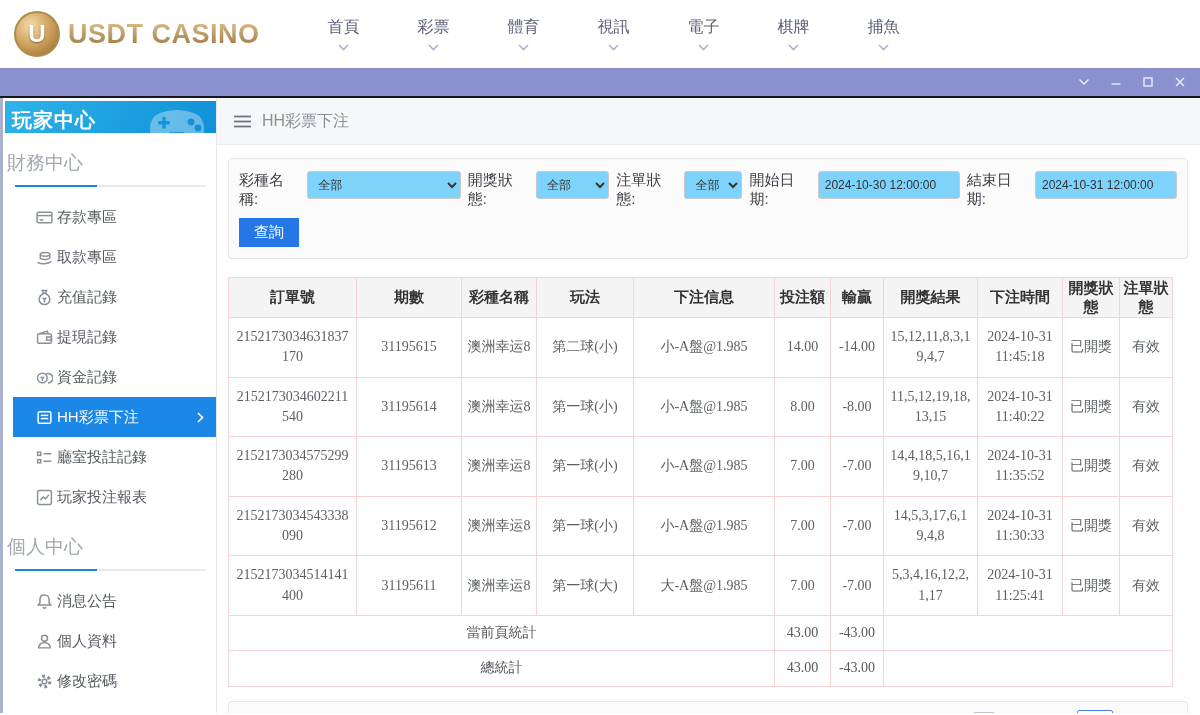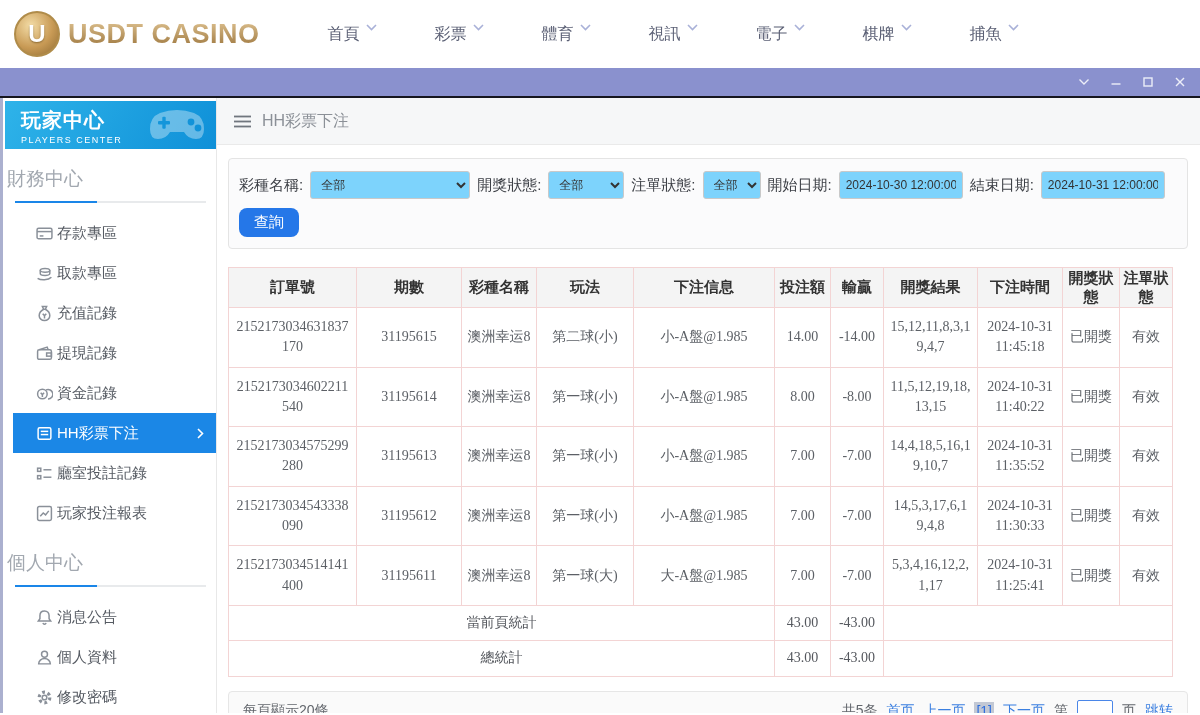--- a/index.html
+++ b/index.html
@@ -11,61 +11,61 @@
   .brand { display:flex; align-items:center; gap:8px; cursor:pointer; }
   .logo-badge { width:46px; height:46px; border-radius:50%;
     background:radial-gradient(circle at 35% 30%, #f3dca6, #c89a55 55%, #8d6a33);
     border:2px solid #b08c4a; color:#fff; font-weight:bold; font-size:24px;
     display:flex; align-items:center; justify-content:center;
     text-shadow:0 1px 2px rgba(90,60,10,.6); }
   .logo-text { font-size:27px; font-weight:bold; letter-spacing:.5px; color:#a98550;
     background:linear-gradient(180deg,#d9bc8a 10%,#a07a42 90%);
     -webkit-background-clip:text; background-clip:text; -webkit-text-fill-color:transparent; }
   .nav-items { display:flex; margin-left:68px; gap:58px; }
-  .nav-item { display:flex; gap:6px; font-size:16px; color:#5b6075; cursor:pointer; }
+  .nav-item { display:flex; align-items:center; gap:6px; font-size:16px; color:#5b6075; cursor:pointer;flex-direction:column; }
 
   
   .titlebar { height:30px; background:#8a91ce; display:flex; align-items:center;
     justify-content:flex-end; gap:16px; padding-right:12px; border-bottom:2px solid #16161f; }
   .tb-btn { width:16px; height:16px; display:flex; align-items:center; justify-content:center; cursor:pointer; }
 
   
   .window { display:flex; height:615px; border-left:3px solid #abb0cf; }
 
   
   .sidebar { width:214px; border-right:1px solid #e8e8e8; background:#fff; overflow:hidden; flex:none; }
-  .side-head { margin:3px 0 0 2px; height:48px; position:relative; overflow:hidden;
-    background:linear-gradient(120deg,#2eb3e9 0%,#0f90d8 100%); color:#fff; padding:6px 0 0 16px; }
+  .side-head { margin:3px 0 0 2px; height:32px; position:relative; overflow:hidden;
+    background:linear-gradient(120deg,#2eb3e9 0%,#0f90d8 100%); color:#fff; padding:6px 0 0 7px; }
   .side-head .t1 { font-size:20px; font-weight:bold; letter-spacing:1px; }
   .side-head .t2 { font-size:9px; letter-spacing:1.5px; margin-top:1px; }
   .side-head svg.pad { position:absolute; right:8px; top:4px; opacity:.35; }
   .section-title { font-size:19px; color:#a2a8b0; padding:17px 14px 9px 4px; }
   .section-underline { height:2px; background:#e8eaec; margin:0 10px 10px 12px; position:relative; }
   .section-underline::before { content:""; position:absolute; left:0; top:0; width:82px; height:2px; background:#1a86e8; }
   .side-item { height:40px; display:flex; align-items:center; gap:4px; padding:0 12px 0 33px;
     font-size:15px; color:#555a62; cursor:pointer; }
   .side-item .ic { width:17px; height:17px; flex:none; display:flex; align-items:center; }
   .side-item.active { background:#1b87e6; color:#fff; margin-left:10px; padding-left:23px; }
   .side-item.active .chev { margin-left:auto; }
 
   
   .main { flex:1; background:#fff; overflow:hidden; }
   .crumb { height:47px; background:#f6f7f8; border-bottom:1px solid #eaeaea;
     display:flex; align-items:center; gap:11px; padding-left:17px; color:#8b9097; font-size:16px; }
   .crumb .burger { cursor:pointer; display:flex; }
 
   .filter-panel { margin:13px 12px 0 11px; background:#fbfbfc; border:1px solid #e4e4e4;
     border-radius:4px; padding:12px 10px 11px; }
-  .filter-row { display:flex; align-items:center; gap:7px; font-size:15px; color:#3c3f45; flex-wrap:nowrap; }
+  .filter-row { display:flex; gap:7px; font-size:15px; color:#3c3f45; flex-wrap:nowrap; }
   .filter-row select, .filter-row input[type=text] { height:28px; border:1px solid #c9c9c9;
     border-radius:3px; font-size:12px; color:#333; background:#7dd3fc; padding:0 6px;
     font-family:"Liberation Sans", sans-serif; }
   select.w-lg { width:160px; } select.w-md { width:76px; } select.w-sm { width:58px; }
-  input.w-date { width:124px; }
-  .btn-search { margin-top:9px; background:#2577e8; color:#fff; border:none; border-radius:8px;
+  input.w-date { width:142px; }
+  .btn-search { margin-top:9px; background:#2577e8; color:#fff; border:none; border-radius:0;
     height:29px; padding:0 15px; font-size:15px; cursor:pointer; font-family:"Liberation Sans", sans-serif; }
 
   .table-wrap { margin:18px 12px 0 11px; }
   table.bets { width:944px; border-collapse:collapse; table-layout:fixed;font-family:Liberation Serif, serif; }
   .bets th { background:#f4f4f4; height:40px; font-size:15px; font-weight:bold; color:#333;
     border:1px solid #f3d4d4; padding:0 2px; }
   .bets td { font-size:14px; color:#5c6066; text-align:center; border:1px solid #f3d4d4;
     padding:9px 5px; line-height:1.45; background:#fff; }
   .bets td.brk { word-break:break-all; }
   .bets tr.sum td { padding:7px 5px; color:#55585e; }

